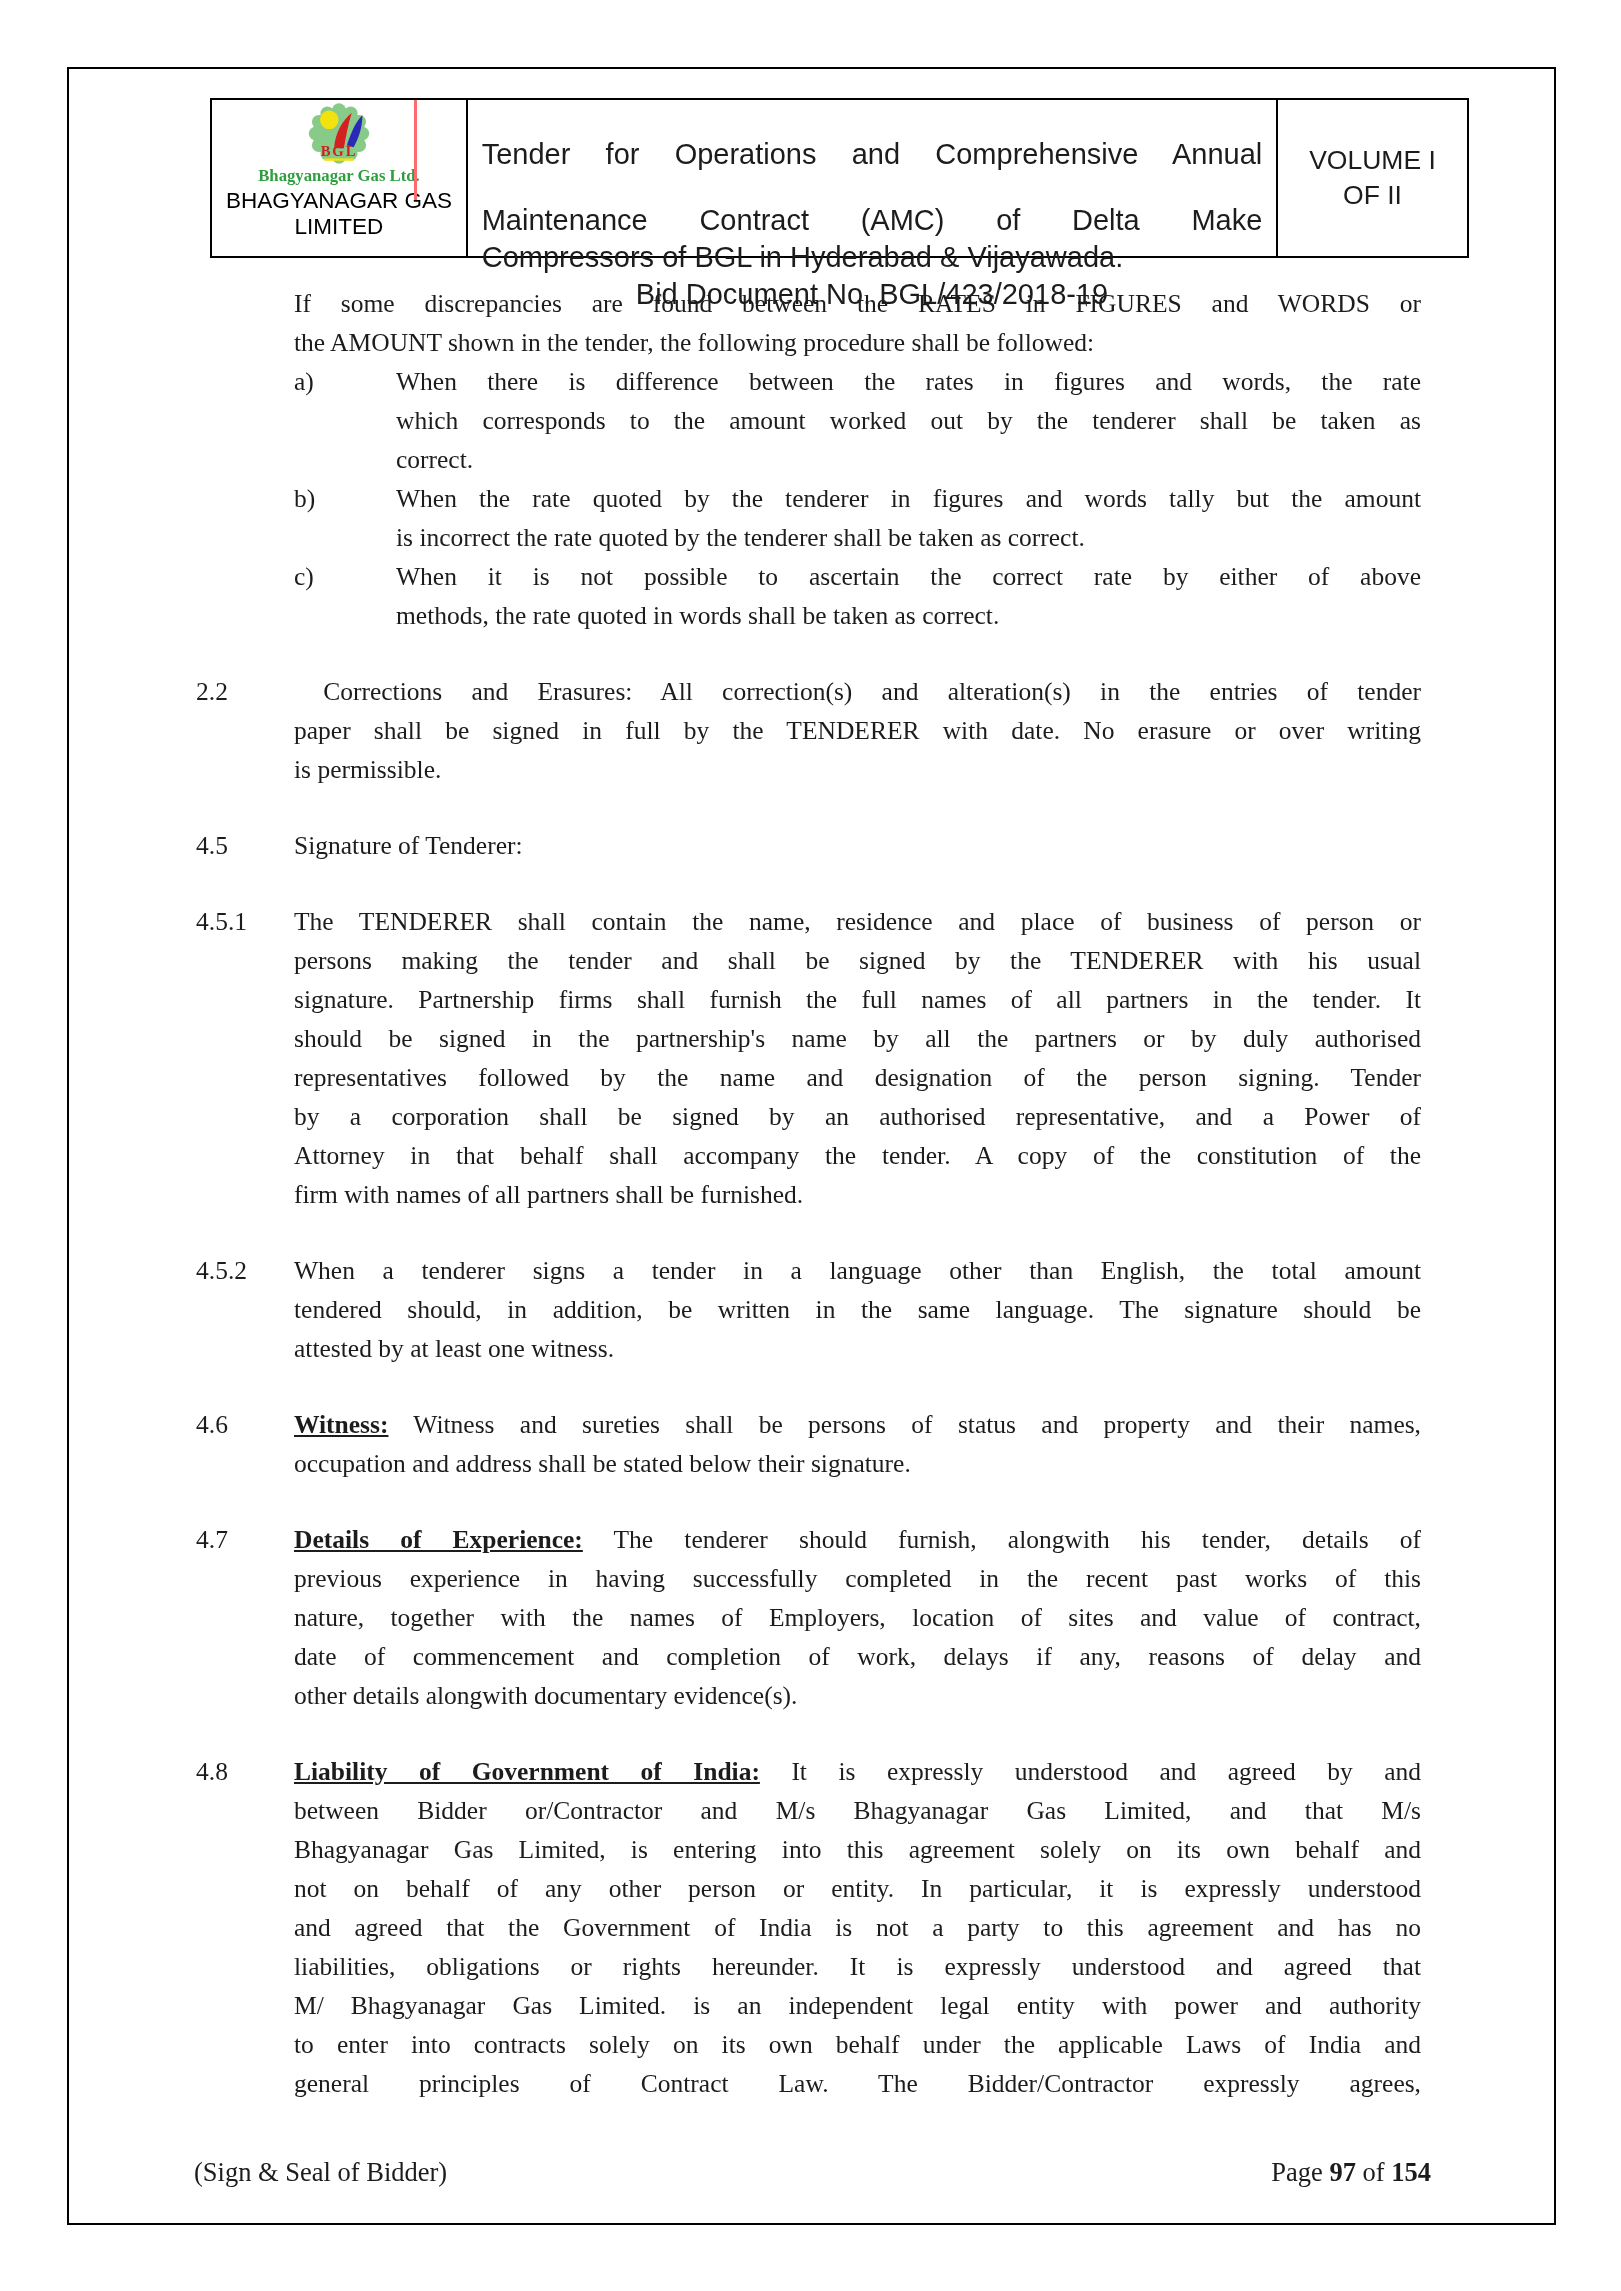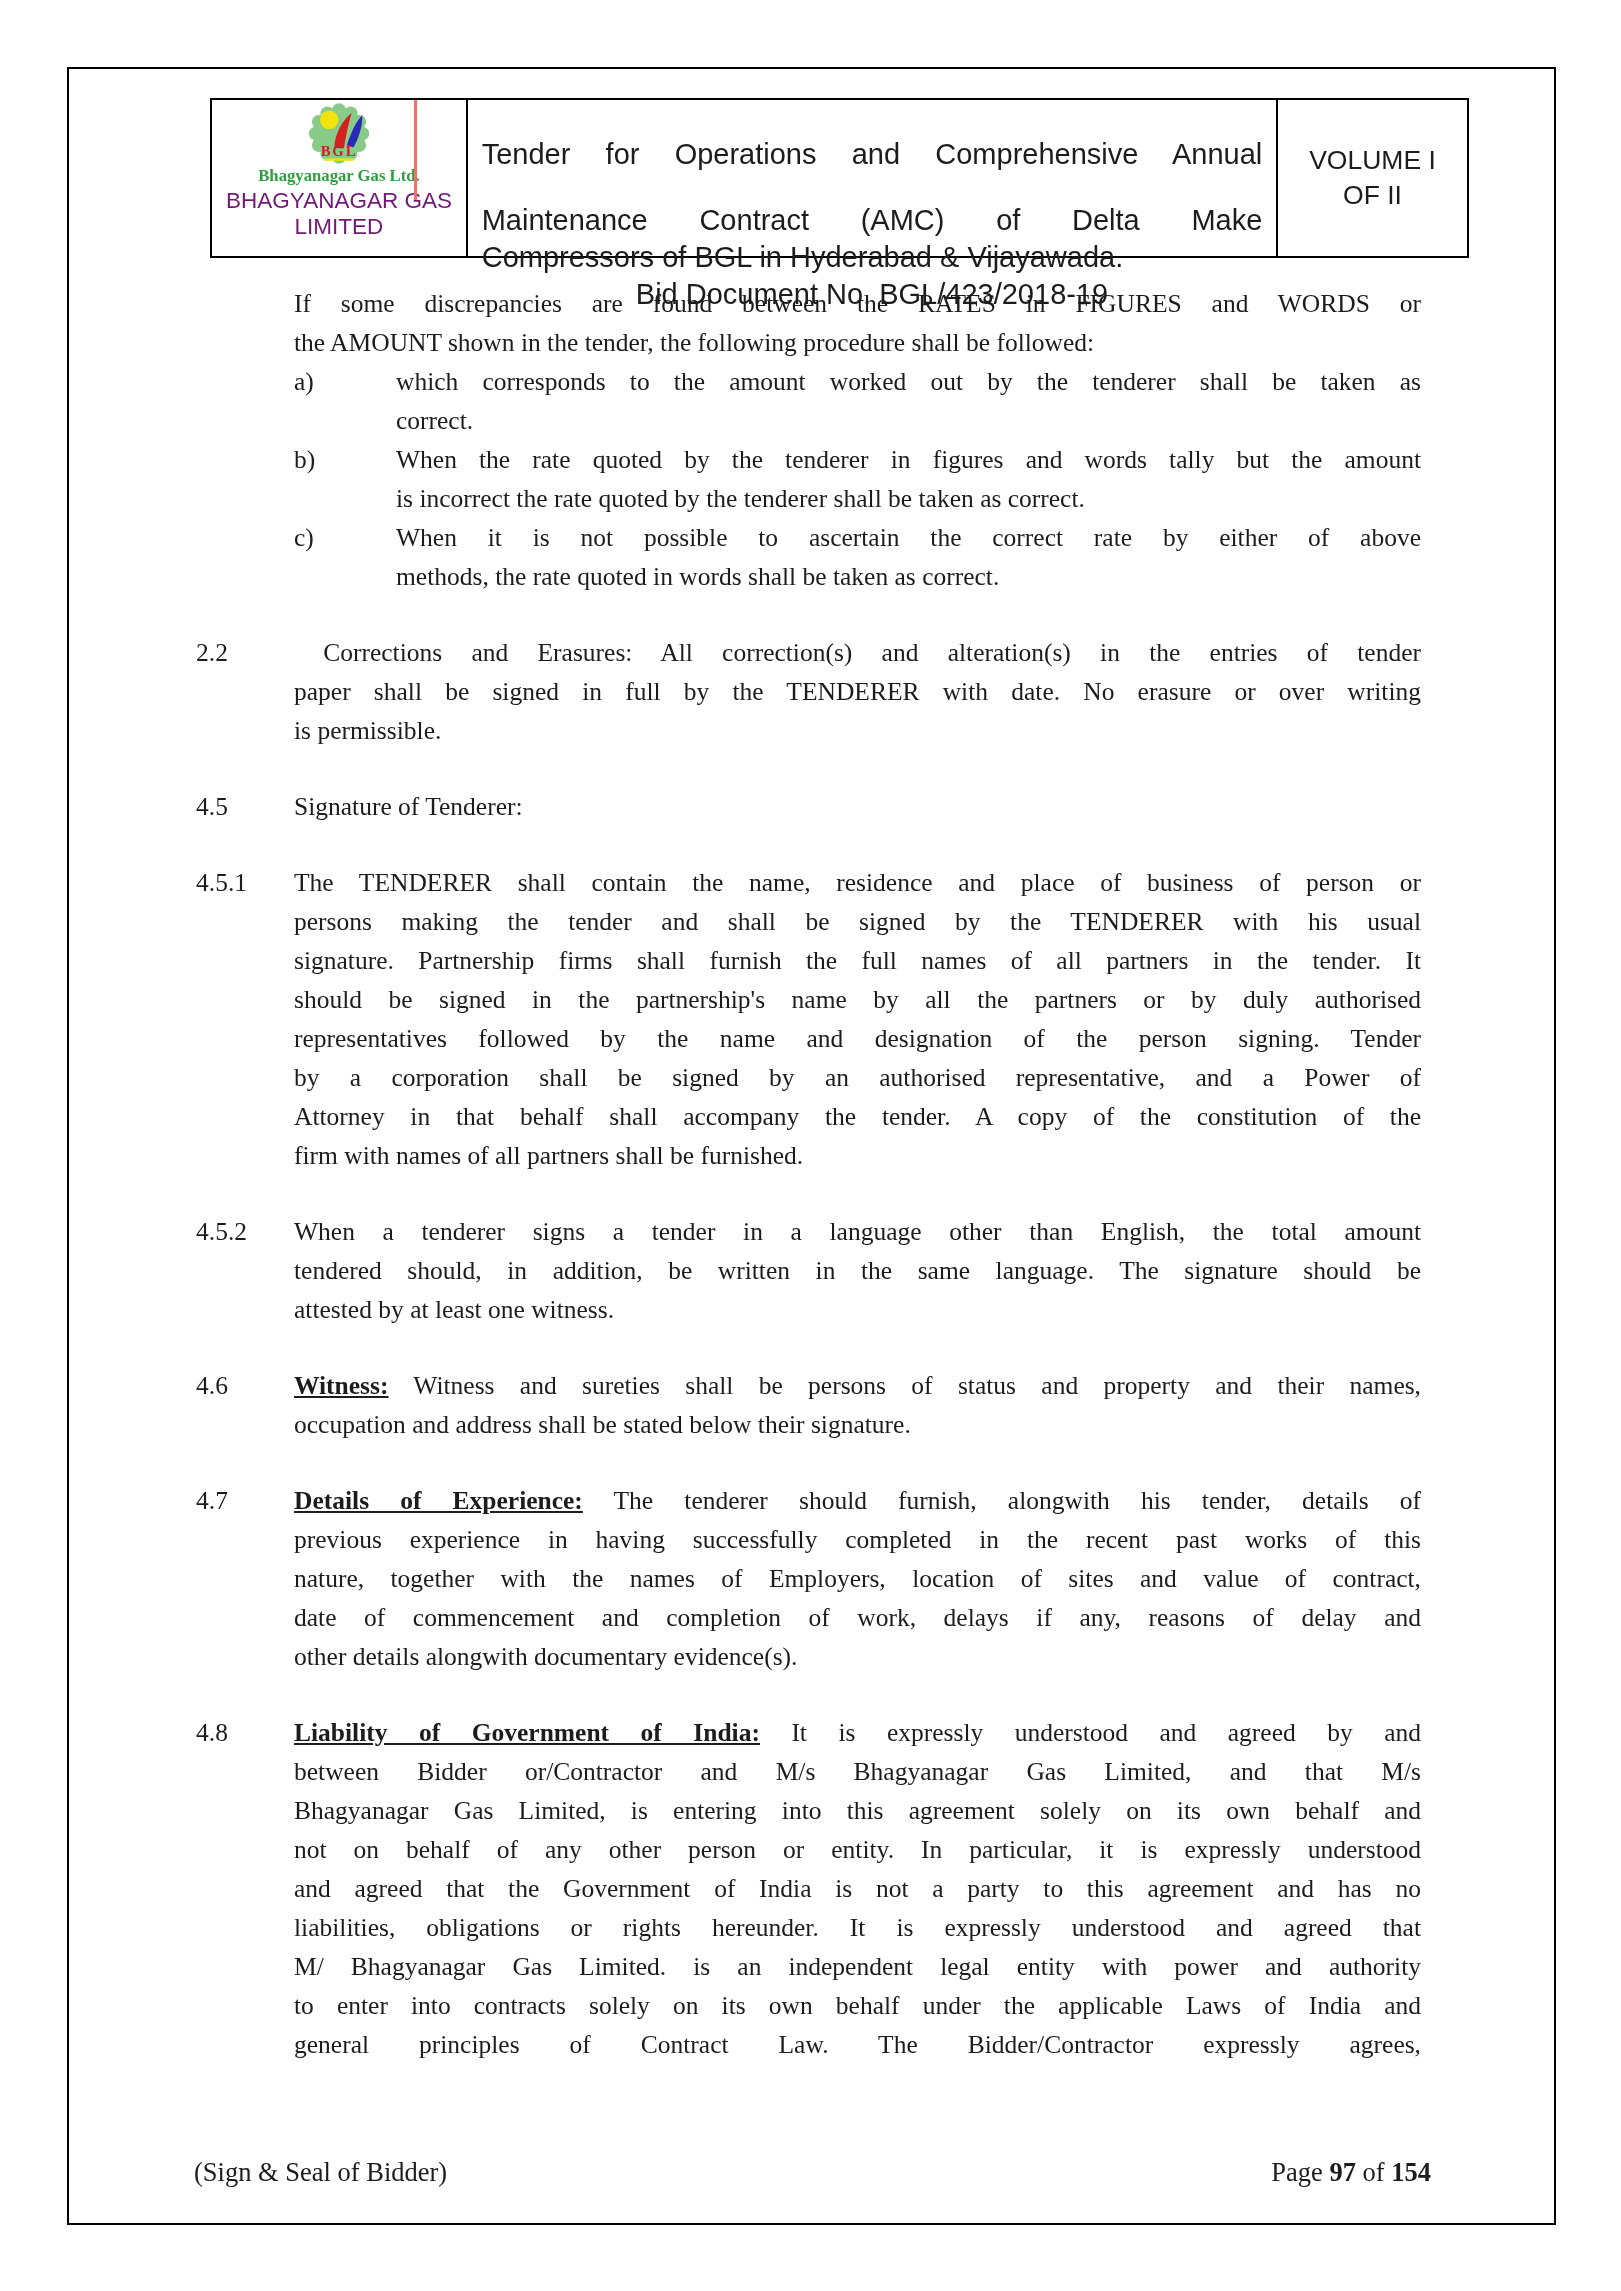--- a/index.html
+++ b/index.html
@@ -17,21 +17,21 @@
        font-family:"Liberation Sans",sans-serif;font-size:29px;line-height:37px;}
   .cell-vol{flex:1;display:flex;flex-direction:column;align-items:center;justify-content:center;
        font-family:"Liberation Sans",sans-serif;font-size:26.5px;line-height:35px;border-right:none !important;}
   .t-line{height:37px;white-space:nowrap;}
   .t-just{text-align:justify;text-align-last:justify;white-space:normal;margin-top:29px;}
   .t-left{text-align:left;}
   .t-center{text-align:center;}
   .red-line{position:absolute;right:49px;top:0;width:2.9px;height:100px;background:var(--red-divider,#ff6a6a);}
   .logo-caption{font-size:16.7px;font-weight:bold;color:var(--logo-caption-green,#2e9e3e);line-height:18.6px;margin-top:1px;}
   .org-name{font-family:"Liberation Sans",sans-serif;font-size:22.5px;line-height:25.5px;
-       color:#701a75;text-align:center;margin-top:2.9px;}
+       color:#000000;text-align:center;margin-top:2.9px;}
 
   
   .doc{position:absolute;left:196px;top:284px;width:1225px;font-size:25.5px;line-height:39px;}
   .block{display:flex;margin-top:37px;}
   .block.flow{margin-top:0;}
   .num{flex:0 0 98px;}
   .block.item .num{margin-left:98px;flex-basis:102px;}
   .txt{flex:1 1 auto;min-width:0;}
   .line{height:39px;text-align:justify;text-align-last:justify;overflow:hidden;}
   .line.flush{text-align:left;text-align-last:left;}
@@ -102,20 +102,21 @@
       <div class="block flow">
         <div class="num"></div>
         <div class="txt">
           <div class="line">If some discrepancies are found between the RATES in FIGURES and WORDS or</div>
           <div class="line flush">the AMOUNT shown in the tender, the following procedure shall be followed:</div>
         </div>
       </div>
       <div class="block flow item">
         <div class="num">a)</div>
         <div class="txt">
+          <div class="line">When there is difference between the rates in figures and words, the rate</div>
           <div class="line">which corresponds to the amount worked out by the tenderer shall be taken as</div>
           <div class="line flush">correct.</div>
         </div>
       </div>
       <div class="block flow item">
         <div class="num">b)</div>
         <div class="txt">
           <div class="line">When the rate quoted by the tenderer in figures and words tally but the amount</div>
           <div class="line flush">is incorrect the rate quoted by the tenderer shall be taken as correct.</div>
         </div>

